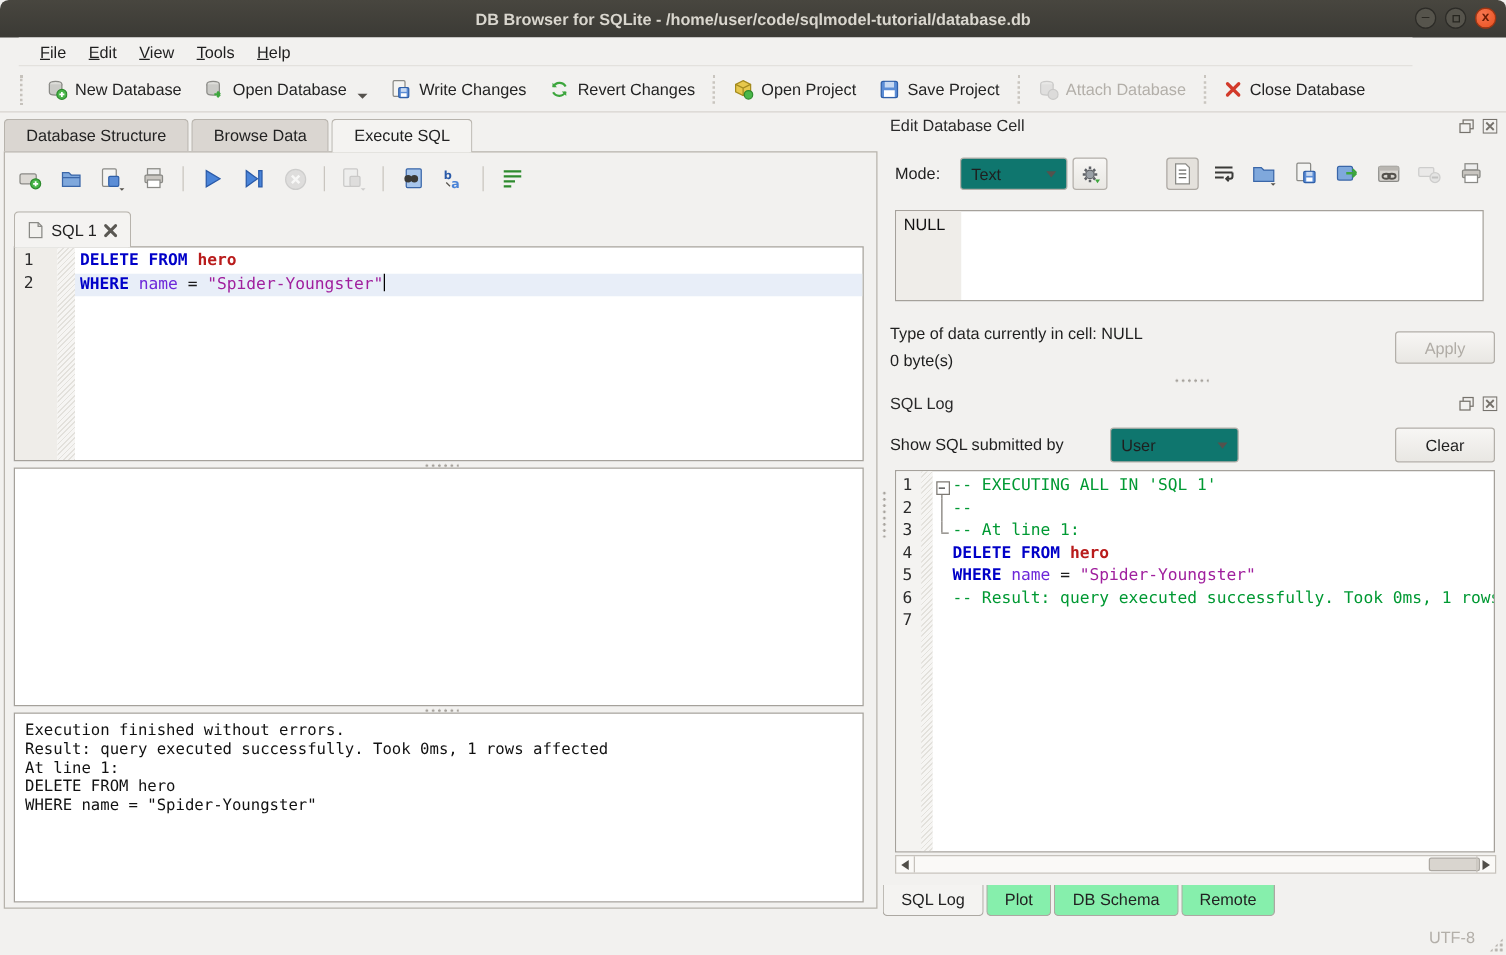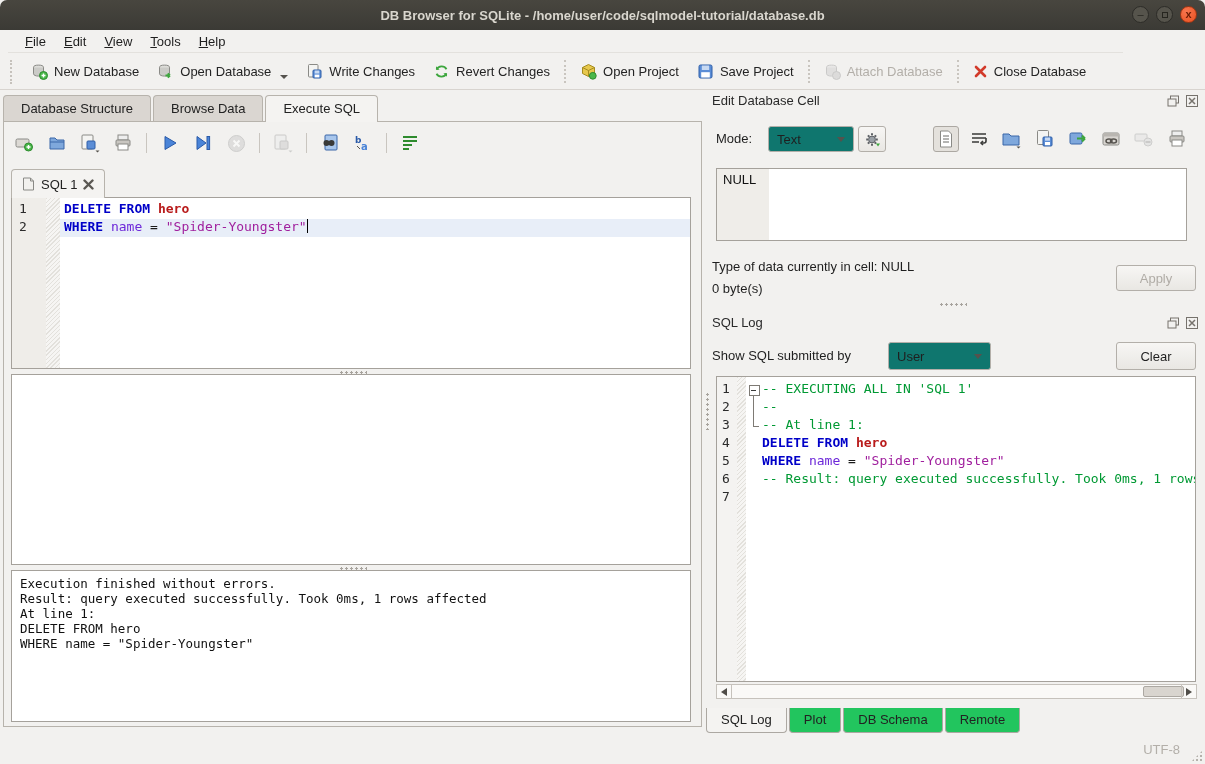--- a/index.html
+++ b/index.html
@@ -11,28 +11,28 @@
     background:linear-gradient(#48463F,#3B3A35); border-radius:7px 7px 0 0;
     display:flex; align-items:center; justify-content:center; }
   .title-text { color:#D9D6CE; font-weight:bold; font-size:13px; }
   .winbtns { position:absolute; right:8px; top:6px; display:flex; gap:7px; }
   .winbtn { width:17px; height:17px; border-radius:50%; background:#56544C; border:1px solid #2C2B27;
     display:flex; align-items:center; justify-content:center; color:#26251F; font-size:11px; line-height:1; }
   .winbtn .sq { width:6px; height:6px; border:1.5px solid #26251F; display:block; }
   .winbtn.close { background:radial-gradient(circle at 35% 30%, #F8764F, #E9501F); border-color:#9E3513; color:#6B1C05; font-weight:bold; }
 
   
-  .menubar { position:absolute; left:8px; top:30px; width:1115px; height:23px; background:#F2F1EF;
+  .menubar { position:absolute; left:15px; top:30px; width:1115px; height:23px; background:#F2F1EF;
     display:flex; align-items:center; padding-left:8px; border-bottom:1px solid #E3E1DD; }
   .menu-item { display:inline-block; padding:2px 9px; font-size:13px; color:#1F1F1F; }
   .menu-item::first-letter { text-decoration:underline; }
 
   
   .toolbar { position:absolute; left:0; top:54px; width:1205px; height:36px; background:#F2F1EF;
-    display:flex; align-items:center; padding-left:10px; border-bottom:1px solid #D8D4CF; }
+    display:flex; align-items:center; padding-left:16px; border-bottom:1px solid #D8D4CF; }
   .toolbar::before { content:""; width:2px; height:24px; border-left:2px dotted #C6C2BC; margin-right:8px; }
   .tbtn { display:flex; align-items:center; gap:6px; padding:5px 9px; font-size:13px; color:#242424; }
   .tbtn.disabled { color:#B3AFA9; }
   .tbtn.disabled svg { opacity:.45; filter:grayscale(1); }
   .tsep { width:1px; height:23px; border-left:2px dotted #C9C5BF; margin:0 5px; }
   .tcaret { width:0; height:0; border-left:4px solid transparent; border-right:4px solid transparent;
     border-top:4px solid #55524D; margin-left:3px; margin-top:10px; }
 
   
   .main-tabs { position:absolute; left:3px; top:95px; display:flex; }
@@ -129,21 +129,21 @@
 
   .hscroll { position:absolute; left:716px; top:684px; width:481px; height:15px; background:#FAF9F7;
     border:1px solid #C6C2BC; }
   .sc-arrow { position:absolute; top:0; width:15px; height:13px; display:flex; align-items:center; justify-content:center; }
   .tri-l { width:0; height:0; border-top:4px solid transparent; border-bottom:4px solid transparent; border-right:6px solid #504D48; }
   .tri-r { width:0; height:0; border-top:4px solid transparent; border-bottom:4px solid transparent; border-left:6px solid #504D48; }
   .sc-thumb { position:absolute; left:426px; top:1px; width:41px; height:11px; background:#D9D5CF;
     border:1px solid #ACA8A2; border-radius:2px; }
 
   .bottom-tabs { position:absolute; left:706px; top:708px; display:flex; }
-  .btab { height:25px; line-height:24px; padding:0 14px; font-size:13px; background:#22c55e; color:#222;
+  .btab { height:25px; line-height:24px; padding:0 14px; font-size:13px; background:#86efac; color:#222;
     border:1px solid #ACA8A2; border-top:none; border-radius:0 0 4px 4px; margin-right:2px; }
   .btab.active { background:#F4F3F1; position:relative; z-index:2; }
 
   .status-enc { position:absolute; right:25px; top:742px; font-size:13px; color:#B3AFA9; }
   .grip { position:absolute; right:2px; bottom:2px; width:12px; height:12px;
     background-image:radial-gradient(circle,#B5B1AB 1px,transparent 1.4px); background-size:4px 4px;
     clip-path:polygon(100% 0,100% 100%,0 100%); }
 
   svg { display:block; }
 </style>

